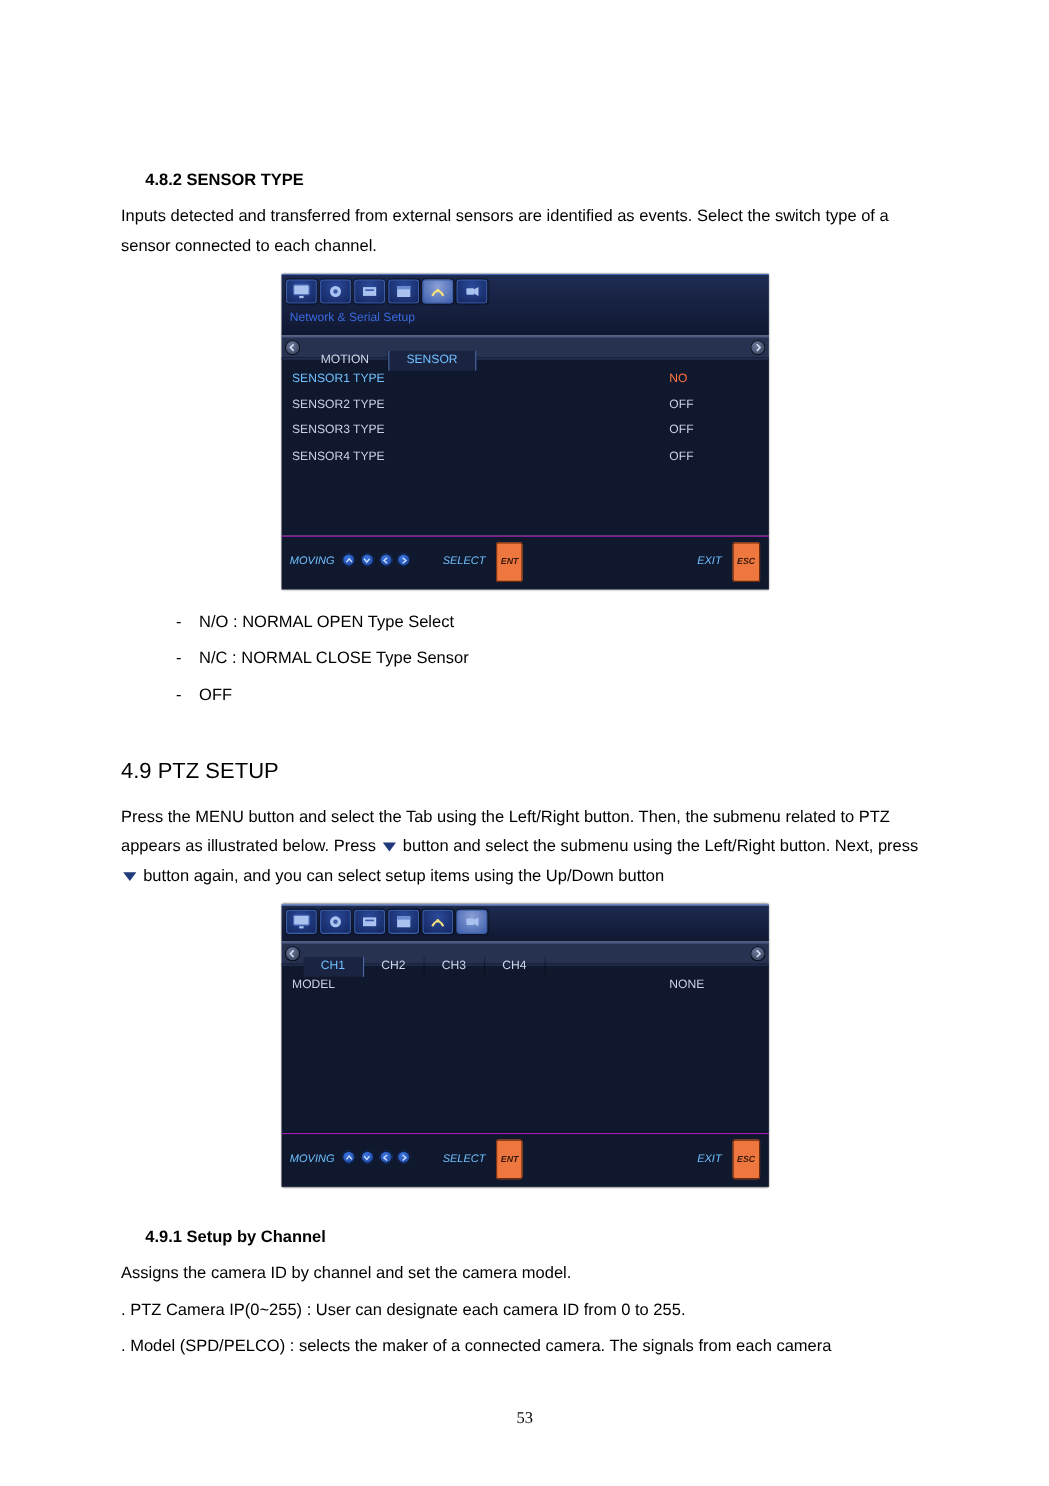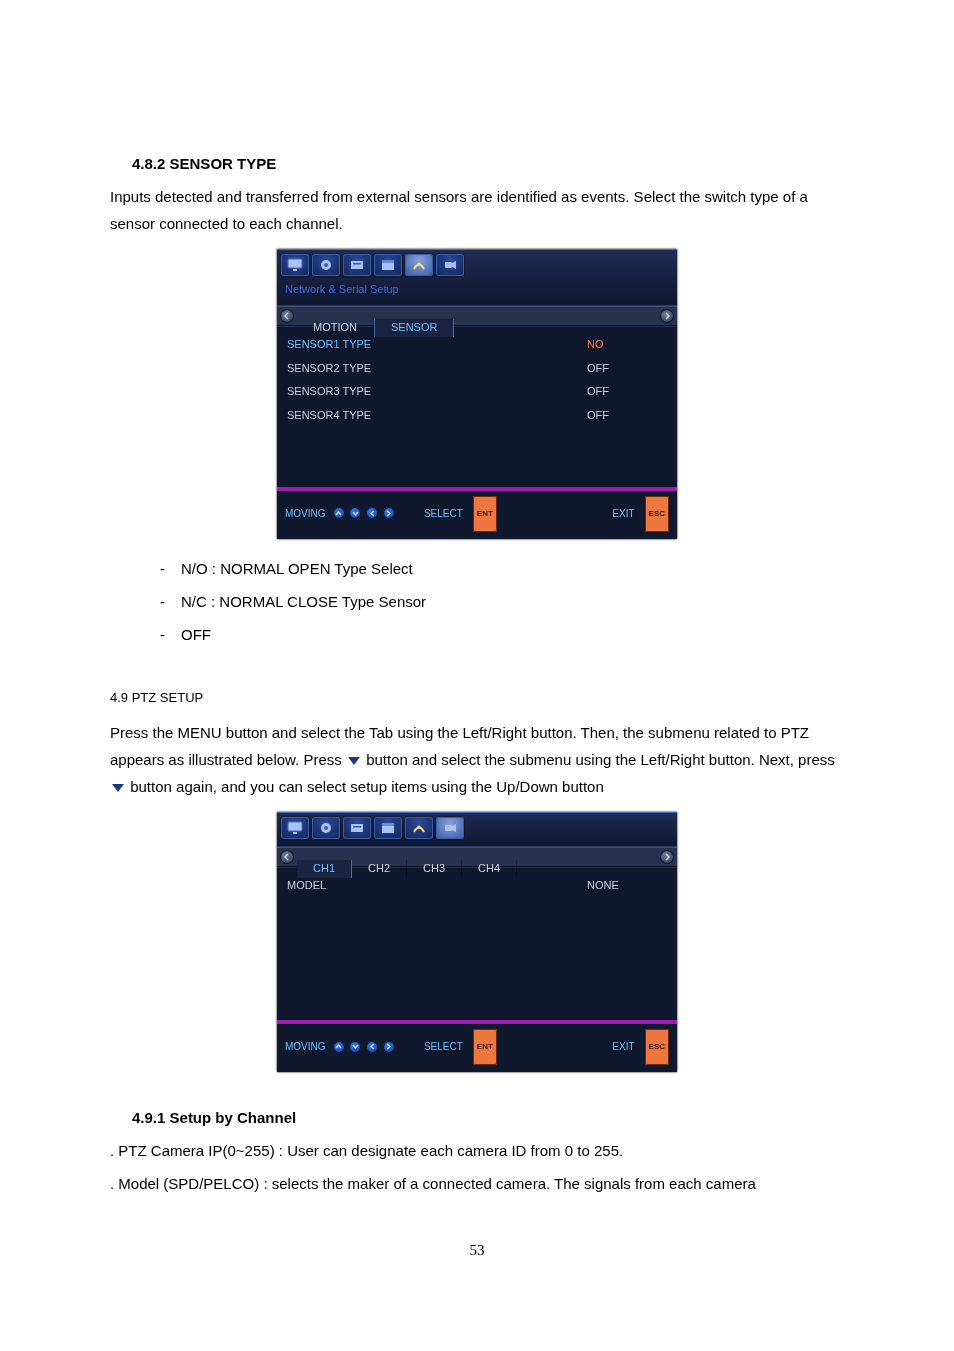--- a/index.html
+++ b/index.html
@@ -16,21 +16,21 @@
     margin: 0 auto;
     padding: 150px 110px 90px;
     box-sizing: border-box;
   }
   .headingIndent {
     margin-left: 22px;
     font-weight: bold;
   }
   .hmain {
     font-weight: normal;
-    font-size: 13px;
+    font-size: 20px;
     margin-top: 38px;
     margin-bottom: 10px;
   }
   .para {
     margin: 6px 0;
   }
   .list {
     margin: 16px 0 22px 50px;
   }
   .list .item {
@@ -49,21 +49,21 @@
     margin: 0 2px;
   }
   .pagenum {
     text-align: center;
     font-family: Georgia, "Times New Roman", serif;
     margin-top: 40px;
   }
 
   
   .osd {
-    width: 400px;
+    width: 443px;
     margin: 12px auto 2px;
     font-family: Tahoma, Arial, sans-serif;
     font-size: 11px;
     box-shadow: 0 0 2px #000;
     position: relative;
   }
   .osd-top {
     background: linear-gradient(#1e2b52, #0f1730);
     border-top: 1px solid #4a6ab8;
     border-bottom: 1px solid #283a6a;
@@ -137,27 +137,28 @@
     display: flex;
     justify-content: space-between;
     padding: 2px 0;
   }
   .oline .lbl { min-width: 180px; }
   .oline.sel .lbl { color: #6fc0ff; }
   .oline .val { min-width: 80px; text-align: left; }
   .oline.sel .val { color: #ff7540; padding-left: 24px; }
   .osdfoot {
     background: #10182e;
-    border-top: 4px solid #a21caf;
+    border-top: 1px solid #a21caf;
     display: flex;
     align-items: center;
     gap: 6px;
     padding: 5px 8px 7px;
     color: #6fc0ff;
     font-size: 10px;
+    font-style: italic;
   }
   .dirbtn {
     width: 12px;
     height: 12px;
     border-radius: 50%;
     background: radial-gradient(circle at 40% 35%, #3a74e0, #153a8a);
     box-shadow: inset 0 0 0 1px #0a1630;
     display: inline-flex;
     align-items: center;
     justify-content: center;
@@ -423,19 +424,20 @@
       <span class="keycap">ENT</span>
       <span class="spacer"></span>
       <span>EXIT</span>
       <span class="keycap">ESC</span>
     </div>
   </div>
 
   <div class="headingIndent" style="font-weight:bold;margin-top:32px">
     <span>4.9.1 Setup by Channel</span>
   </div>
+  <div class="para"><span>Assigns the camera ID by channel and set the camera model.</span></div>
   <div class="para"><span>. PTZ Camera IP(0~255) : User can designate each camera ID from 0 to 255.</span></div>
   <div class="para"><span>. Model (SPD/PELCO) : selects the maker of a connected camera. The signals from each camera</span></div>
 
   <div class="pagenum">
     <span>53</span>
   </div>
 </div>
 
 </body></html>

